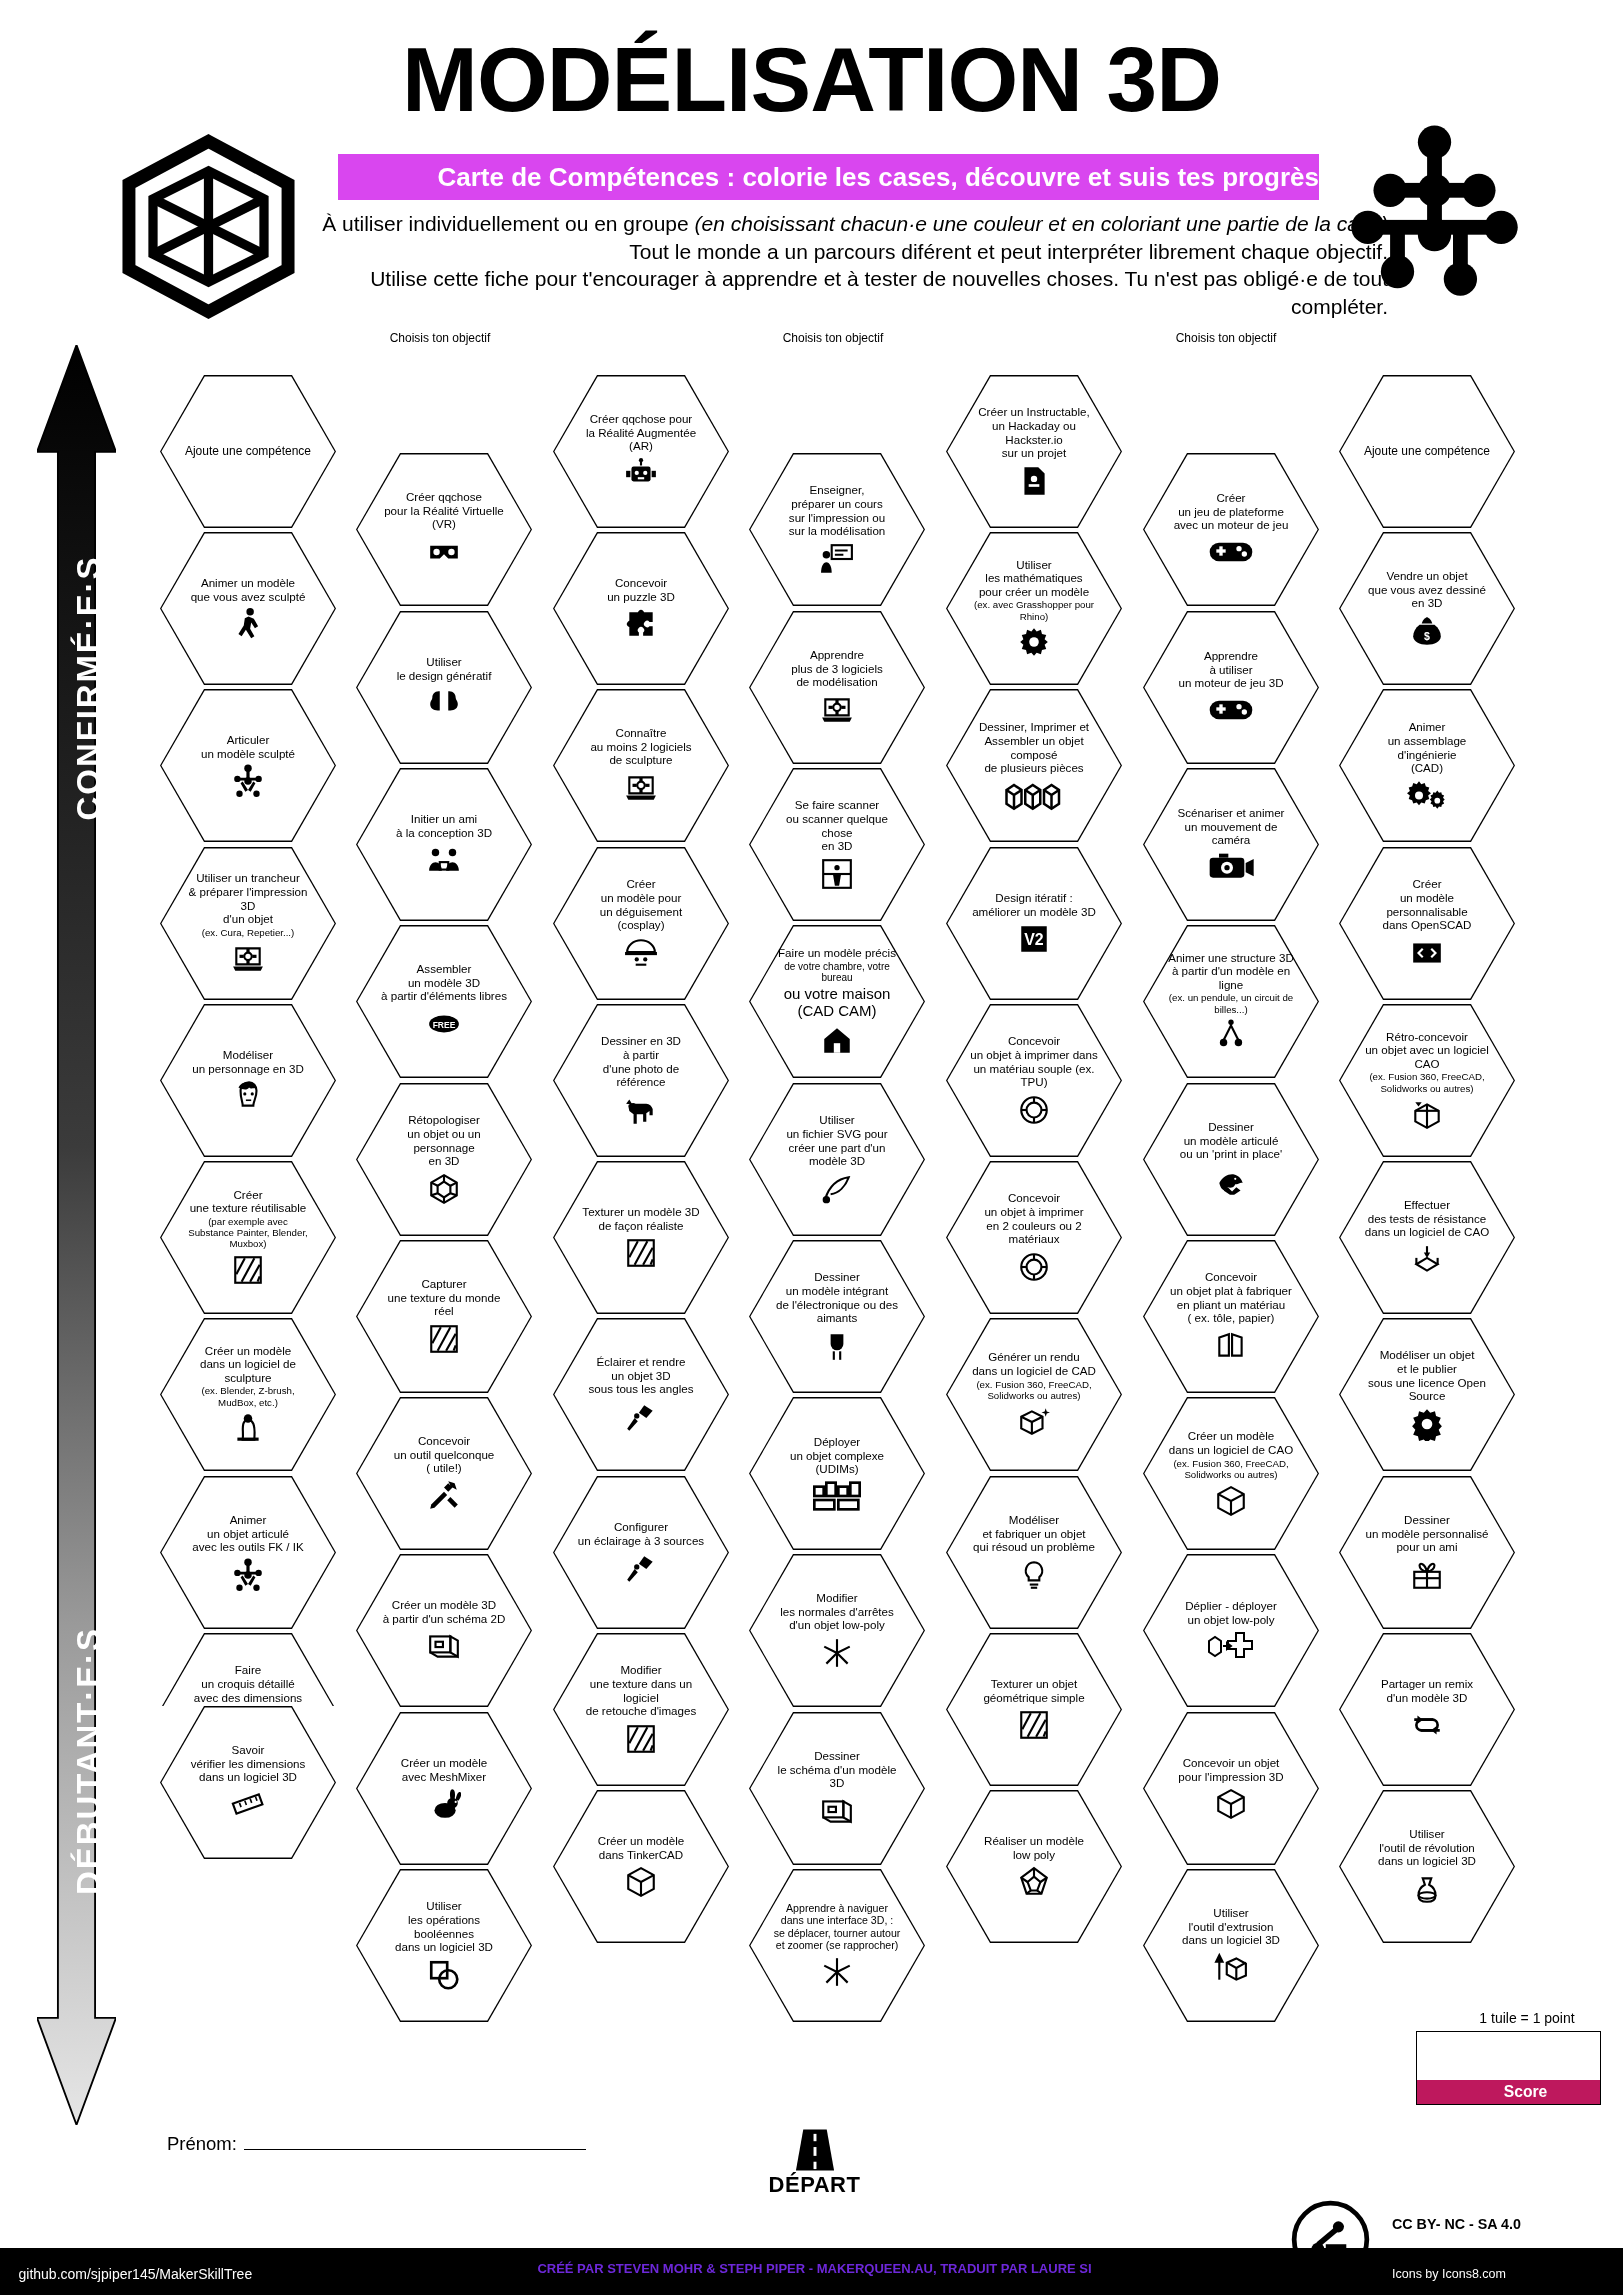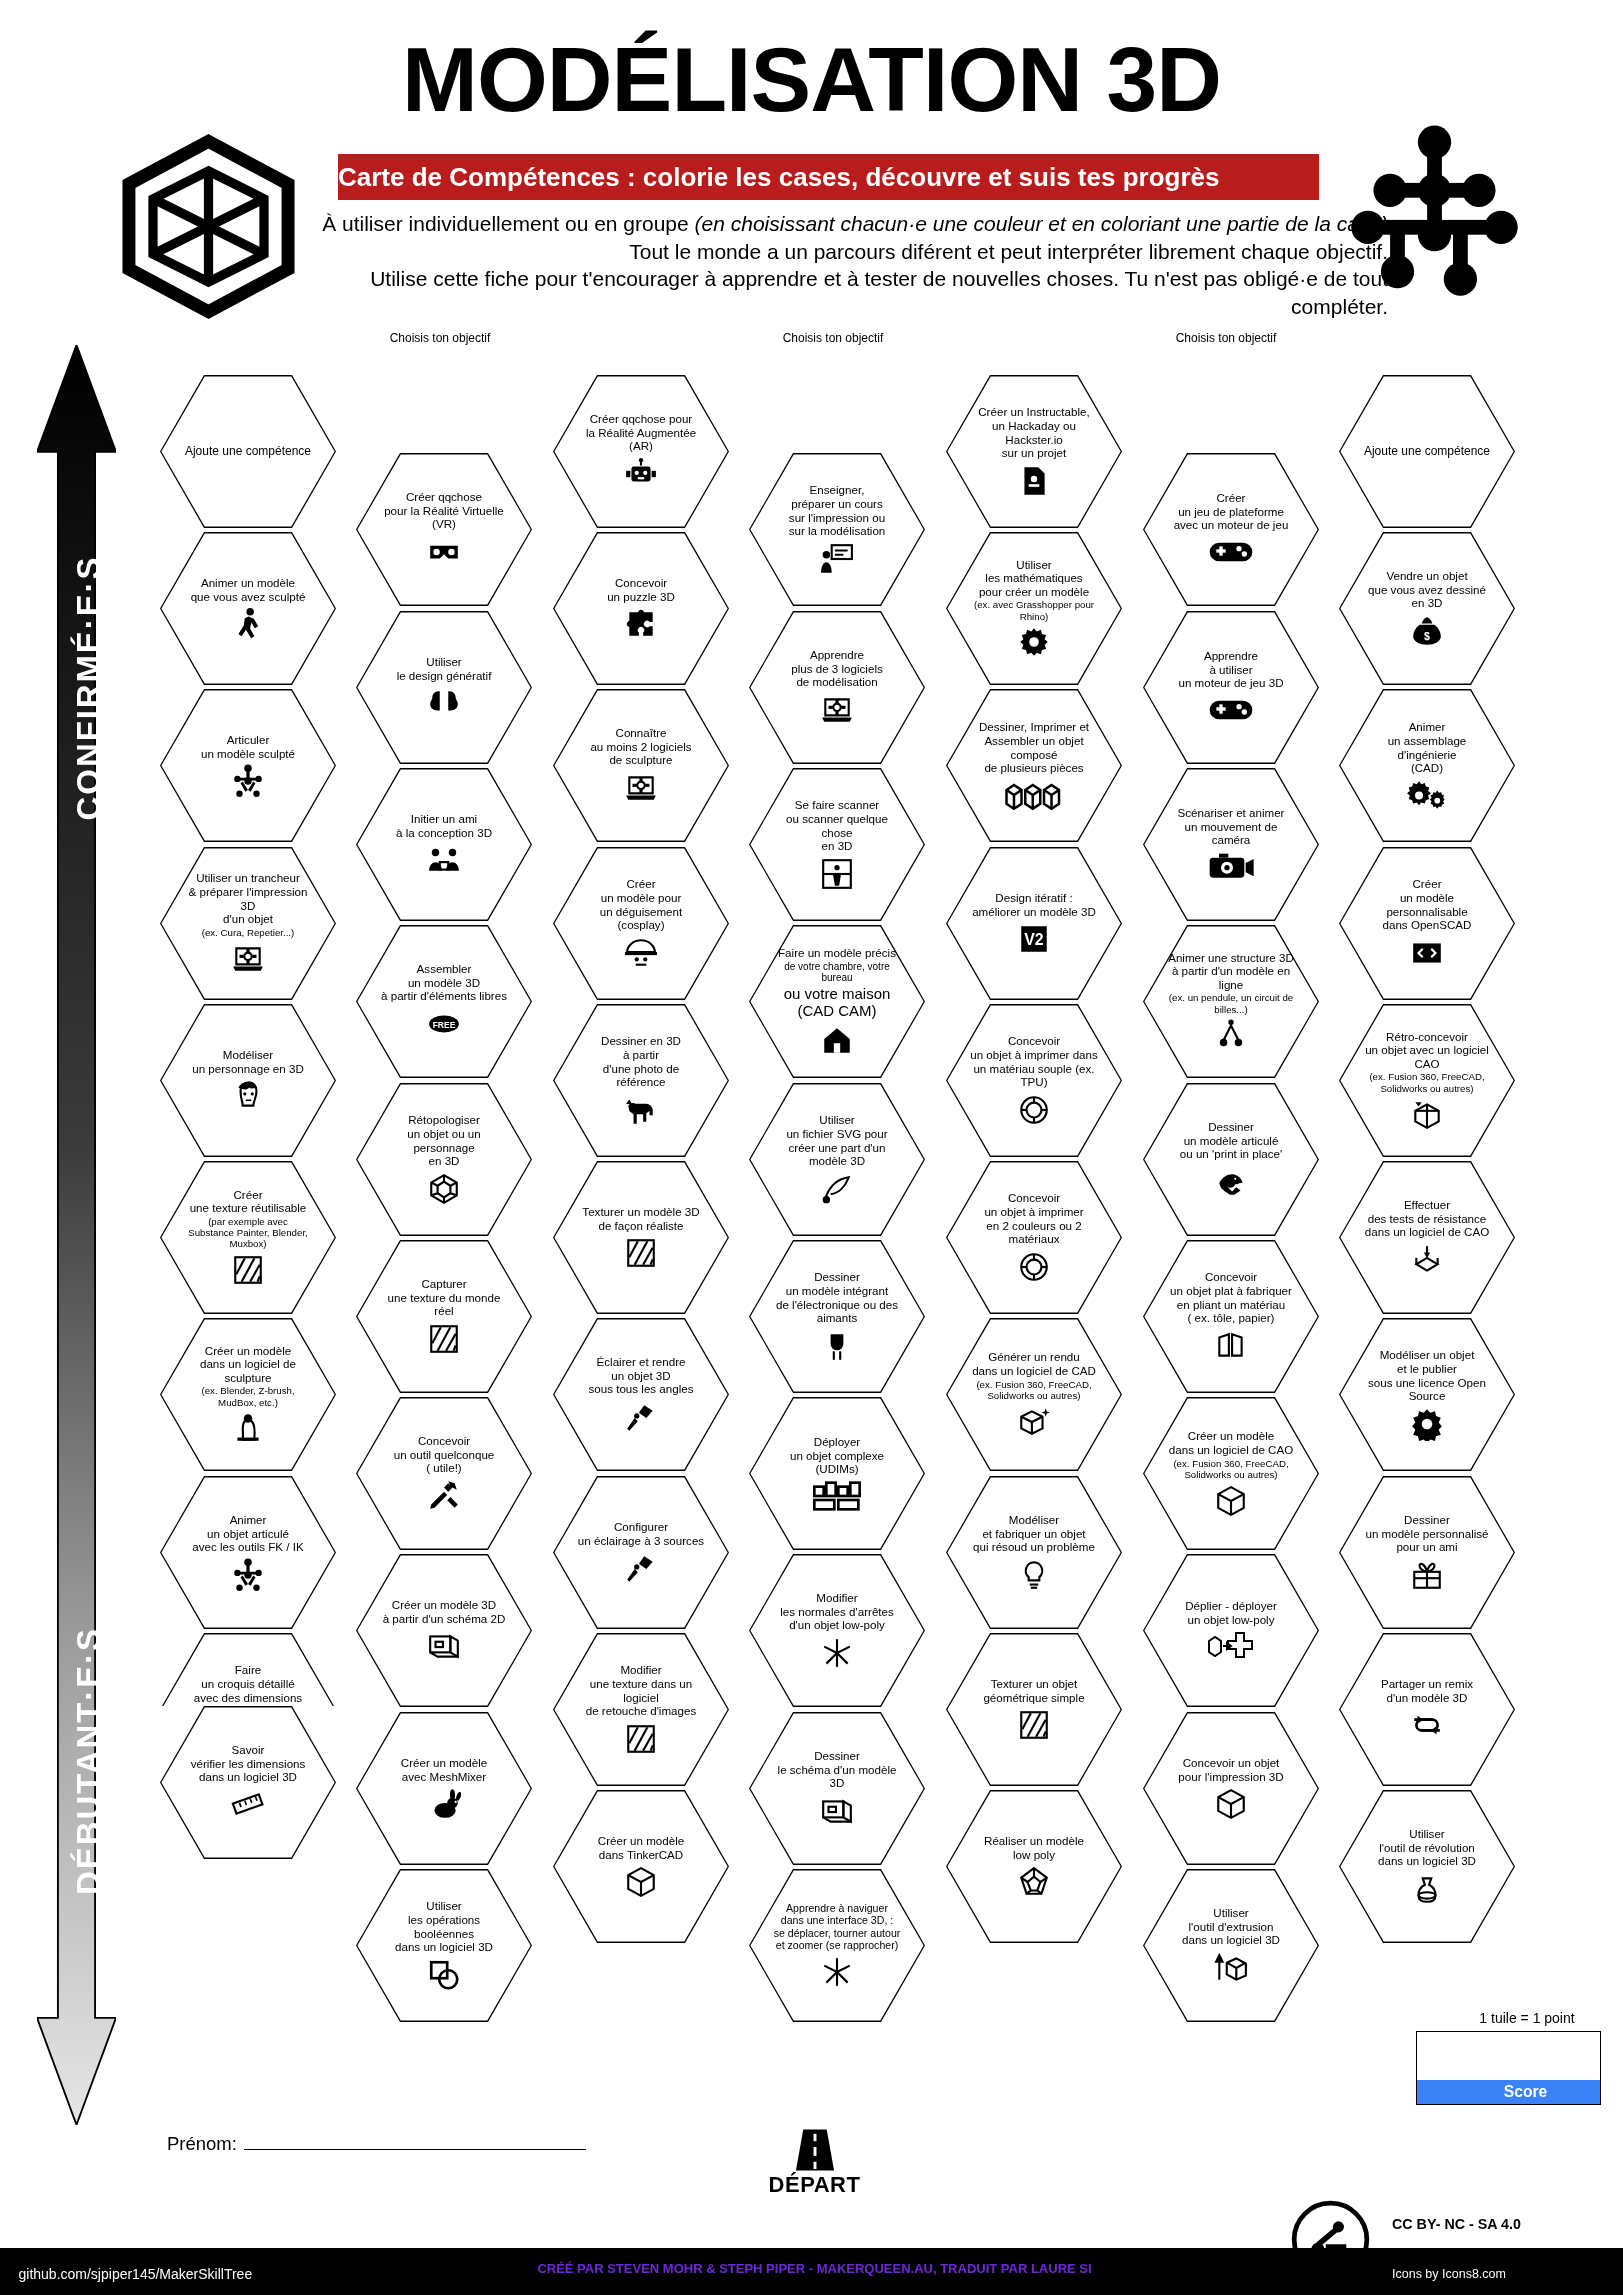--- a/index.html
+++ b/index.html
@@ -15,22 +15,22 @@
   
   #header { position:absolute; top:0; left:0; width:1623px; height:319px; }
   #title {
     position:absolute; top:28px; left:0; width:1623px;
     text-align:center;
     font-size:91px; font-weight:bold; letter-spacing:-0.9px;
     font-family:"Liberation Sans", sans-serif;
   }
   #subtitle-bar {
     position:absolute; top:154px; left:338px; width:981px; height:46px;
-    background:#b91c1c; color:#fff;
-    display:flex; align-items:center; justify-content:flex-start;
+    background:#d946ef; color:#fff;
+    display:flex; align-items:center; justify-content:flex-end;
     font-size:26px; font-weight:bold;
   }
   #intro {
     position:absolute; top:210px; left:278px; width:1110px;
     text-align:right; font-size:21px; line-height:1.32;
   }
   #intro .it { font-style:italic; }
 
   
   #logo-left { position:absolute; top:134px; left:116px; width:185px; height:167px; }
@@ -104,21 +104,21 @@
   #score-note {
     position:absolute; left:1439px; top:2010px; width:176px;
     text-align:center; font-size:14px;
   }
   #score-box {
     position:absolute; left:1416px; top:2031px; width:185px; height:74px;
     border:1.9px solid #000; background:#fff;
   }
   #score-label {
     position:absolute; left:0; bottom:0; width:100%; height:24px;
-    background:#3b82f6; color:#fff; font-size:15.7px; font-weight:bold;
+    background:#be185d; color:#fff; font-size:15.7px; font-weight:bold;
     display:flex; align-items:center; justify-content:center;padding-left:34px;
   }
   #prenom {
     position:absolute; left:167px; top:2133px;
     font-size:18.5px;
   }
   #prenom .line { display:inline-block; width:342px; border-bottom:1.9px solid #000; margin-left:7.4px; }
 
   #depart {
     position:absolute; left:745px; top:2128px; width:139px;

